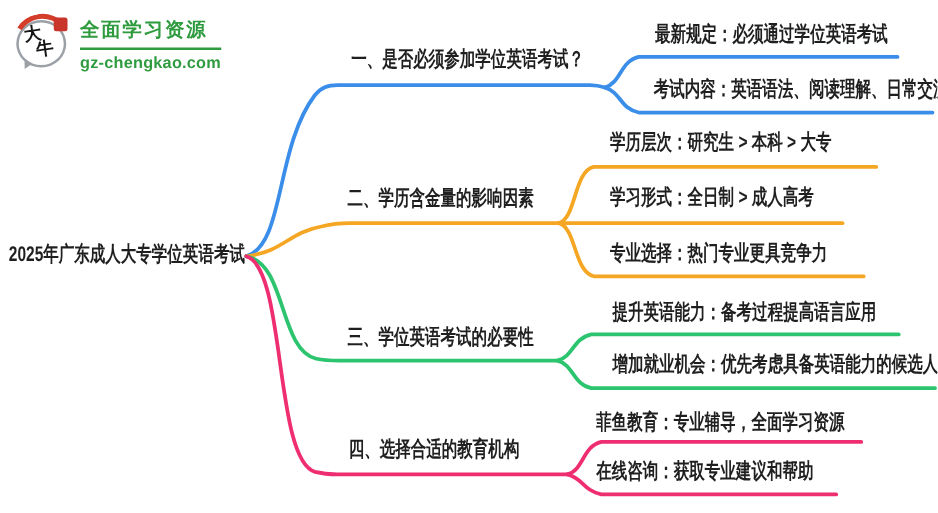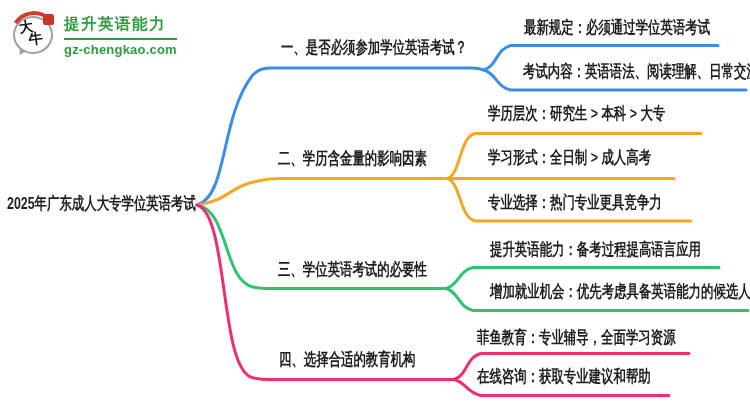--- a/index.html
+++ b/index.html
@@ -82,21 +82,21 @@
       <div class="badge-tail"></div>
       <div class="badge-circle"></div>
       <div class="badge-arc"></div>
       <div class="badge-seal"></div>
       <div class="badge-chars">
         <span>大</span>
         <span>牛</span>
       </div>
     </div>
     <div class="brand-text">
-      <span class="brand-title">提升英语能力</span>
+      <span class="brand-title">全面学习资源</span>
       <span class="brand-domain">gz-chengkao.com</span>
     </div>
   </div>
 
   <div class="label" style="left:7px; top:195px;">2025年广东成人大专学位英语考试</div>
 
   <div class="label" style="left:281px; top:39px;">一、是否必须参加学位英语考试？</div>
   <div class="label" style="left:278px; top:150px;">二、学历含金量的影响因素</div>
   <div class="label" style="left:278px; top:261px;">三、学位英语考试的必要性</div>
   <div class="label" style="left:279px; top:351px;">四、选择合适的教育机构</div>

